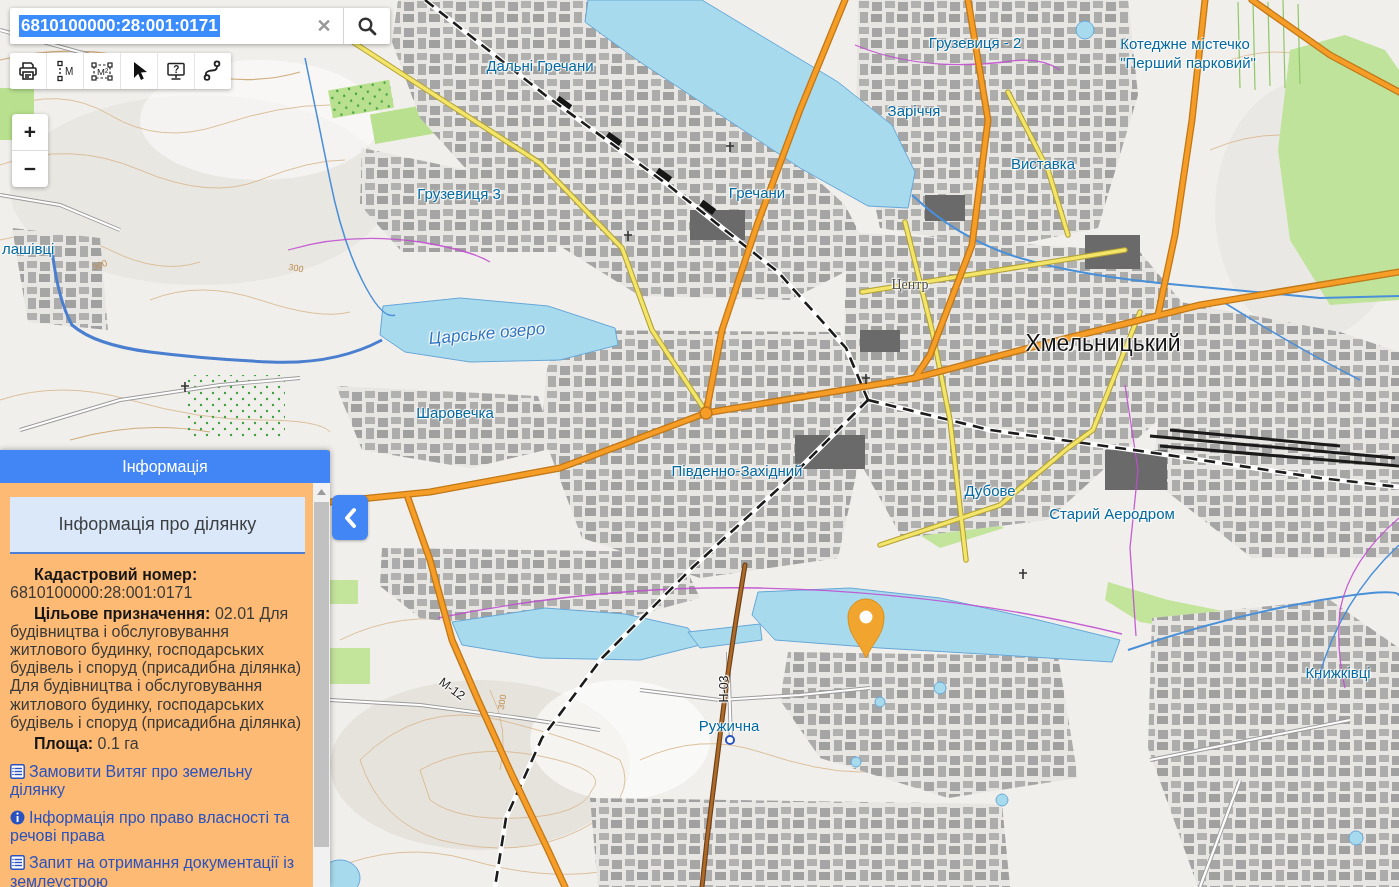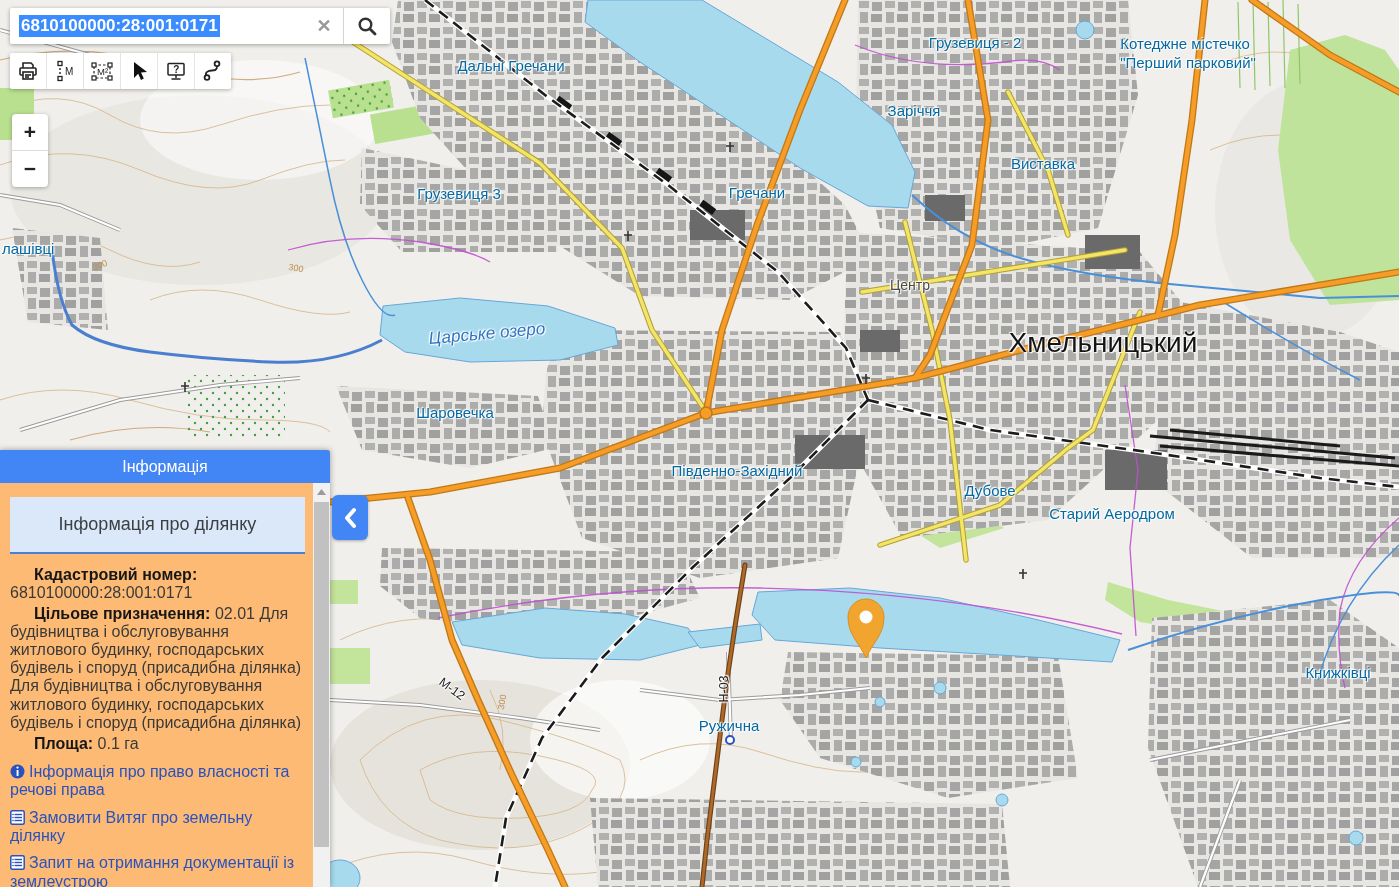--- a/index.html
+++ b/index.html
@@ -5,22 +5,22 @@
   html,body{margin:0;padding:0;background:#e9e7e3;}
   .app{position:relative;width:1399px;height:887px;overflow:hidden;
        font-family:"Liberation Sans",sans-serif;}
   
   .map-canvas{position:absolute;inset:0;}
   .map-canvas svg{display:block;}
   .map-labels{position:absolute;inset:0;pointer-events:none;}
   .mlabel{position:absolute;transform:translate(-50%,-50%);white-space:nowrap;
           text-shadow:0 0 2px #fff,0 0 3px #fff,1px 1px 1px #fff,-1px -1px 1px #fff;}
   .town{font-size:15px;color:#0369a1;}
-  .city{font-size:28px;color:#141414;}
-  .minor{font-size:14px;color:#4a4a4a;}
+  .city{font-size:23px;color:#141414;}
+  .minor{font-size:14px;color:#4a4a4a;font-family:Liberation Serif, serif;}
   .water-label{font-style:italic;color:#2f74c0;font-size:17px;}
   .road-label{font-size:12.5px;color:#222;}
   .contour-label{font-size:9px;color:#bd8d52;text-shadow:none;}
   .marker{position:absolute;left:845px;top:598px;}
   
   .search-bar{position:absolute;left:10px;top:8px;width:380px;height:36px;background:#fff;
       border-radius:2px;box-shadow:0 1px 4px rgba(0,0,0,.35);display:flex;align-items:stretch;z-index:30;}
   .search-field{flex:1;display:flex;align-items:center;padding-left:9px;overflow:hidden;cursor:text;}
   .search-field .sel{background:#3b8cfe;color:#fff;font-weight:bold;font-size:17px;padding:1px 2px;}
   .icon-btn{display:flex;align-items:center;justify-content:center;cursor:pointer;}
@@ -301,21 +301,21 @@
           <path d="M628,231 v10 M624,235 h8"></path>
         <path d="M1023,569 v10 M1019,573 h8"></path>
           <path d="M185,382 v10 M181,386 h8"></path>
         <path d="M730,142 v10 M726,146 h8"></path>
       </g>
       <circle cx="730" cy="740" r="4" fill="#fff" stroke="#2a52be" stroke-width="2"></circle>
     </svg>
   </div>
 
   <div class="map-labels">
-    <div class="mlabel town" style="left:511px;top:65px">Дальні Гречани</div>
+    <div class="mlabel town" style="left:540px;top:65px">Дальні Гречани</div>
     <div class="mlabel town" style="left:459px;top:193px">Грузевиця 3</div>
     <div class="mlabel town" style="left:757px;top:192px">Гречани</div>
     <div class="mlabel town" style="left:975px;top:42px">Грузевиця - 2</div>
     <div class="mlabel town" style="left:1185px;top:43px">Котеджне містечко</div>
     <div class="mlabel town" style="left:1188px;top:62px">"Перший парковий"</div>
     <div class="mlabel town" style="left:914px;top:110px">Заріччя</div>
     <div class="mlabel town" style="left:1043px;top:163px">Виставка</div>
     <div class="mlabel minor" style="left:910px;top:285px">Центр</div>
     <div class="mlabel city" style="left:1103px;top:343px">Хмельницький</div>
     <div class="mlabel water-label" style="left:487px;top:334px;transform:translate(-50%,-50%) rotate(-5deg)">Царське озеро</div>
@@ -421,45 +421,45 @@
         <b>Цільове призначення:</b>
         <span>02.01 Для будівництва і обслуговування житлового будинку, господарських будівель і споруд (присадибна ділянка) Для будівництва і обслуговування житлового будинку, господарських будівель і споруд (присадибна ділянка)</span>
       </div>
       <div class="fld">
         <b>Площа:</b>
         <span>0.1 га</span>
       </div>
       <div class="links">
         <a class="plink">
           <svg width="15" height="15" viewBox="0 0 15 15">
+            <rect x="0.8" y="0.8" width="13.4" height="13.4" rx="1.5" fill="#fff" stroke="#2a52be" stroke-width="1.5"></rect>
+            <line x1="4.5" y1="4.5" x2="12" y2="4.5" stroke="#2a52be" stroke-width="1.4"></line>
+            <line x1="4.5" y1="7.5" x2="12" y2="7.5" stroke="#2a52be" stroke-width="1.4"></line>
+            <line x1="4.5" y1="10.5" x2="12" y2="10.5" stroke="#2a52be" stroke-width="1.4"></line>
+            <circle cx="3" cy="4.5" r=".8" fill="#2a52be"></circle>
+              <circle cx="3" cy="7.5" r=".8" fill="#2a52be"></circle>
+              <circle cx="3" cy="10.5" r=".8" fill="#2a52be"></circle>
+          </svg><span>Замовити Витяг про земельну ділянку</span>
+        </a>
+        <a class="plink">
+          <svg width="15" height="15" viewBox="0 0 15 15">
             <circle cx="7.5" cy="7.5" r="7" fill="#2a52be"></circle>
             <rect x="6.6" y="6" width="1.9" height="6" fill="#fff"></rect>
             <circle cx="7.5" cy="3.6" r="1.15" fill="#fff"></circle>
           </svg><span>Інформація про право власності та речові права</span>
         </a>
         <a class="plink">
           <svg width="15" height="15" viewBox="0 0 15 15">
             <rect x="0.8" y="0.8" width="13.4" height="13.4" rx="1.5" fill="#fff" stroke="#2a52be" stroke-width="1.5"></rect>
             <line x1="4.5" y1="4.5" x2="12" y2="4.5" stroke="#2a52be" stroke-width="1.4"></line>
             <line x1="4.5" y1="7.5" x2="12" y2="7.5" stroke="#2a52be" stroke-width="1.4"></line>
             <line x1="4.5" y1="10.5" x2="12" y2="10.5" stroke="#2a52be" stroke-width="1.4"></line>
             <circle cx="3" cy="4.5" r=".8" fill="#2a52be"></circle>
               <circle cx="3" cy="7.5" r=".8" fill="#2a52be"></circle>
               <circle cx="3" cy="10.5" r=".8" fill="#2a52be"></circle>
-          </svg><span>Замовити Витяг про земельну ділянку</span>
-        </a>
-        <a class="plink">
-          <svg width="15" height="15" viewBox="0 0 15 15">
-            <rect x="0.8" y="0.8" width="13.4" height="13.4" rx="1.5" fill="#fff" stroke="#2a52be" stroke-width="1.5"></rect>
-            <line x1="4.5" y1="4.5" x2="12" y2="4.5" stroke="#2a52be" stroke-width="1.4"></line>
-            <line x1="4.5" y1="7.5" x2="12" y2="7.5" stroke="#2a52be" stroke-width="1.4"></line>
-            <line x1="4.5" y1="10.5" x2="12" y2="10.5" stroke="#2a52be" stroke-width="1.4"></line>
-            <circle cx="3" cy="4.5" r=".8" fill="#2a52be"></circle>
-              <circle cx="3" cy="7.5" r=".8" fill="#2a52be"></circle>
-              <circle cx="3" cy="10.5" r=".8" fill="#2a52be"></circle>
           </svg><span>Запит на отримання документації із землеустрою</span>
         </a>
       </div>
     </div>
     <div class="pscroll">
       <div class="up">
         <svg width="9" height="6" viewBox="0 0 9 6">
           <path d="M4.5,0 L9,6 L0,6 Z" fill="#9a9a9a"></path>
         </svg>
       </div>

